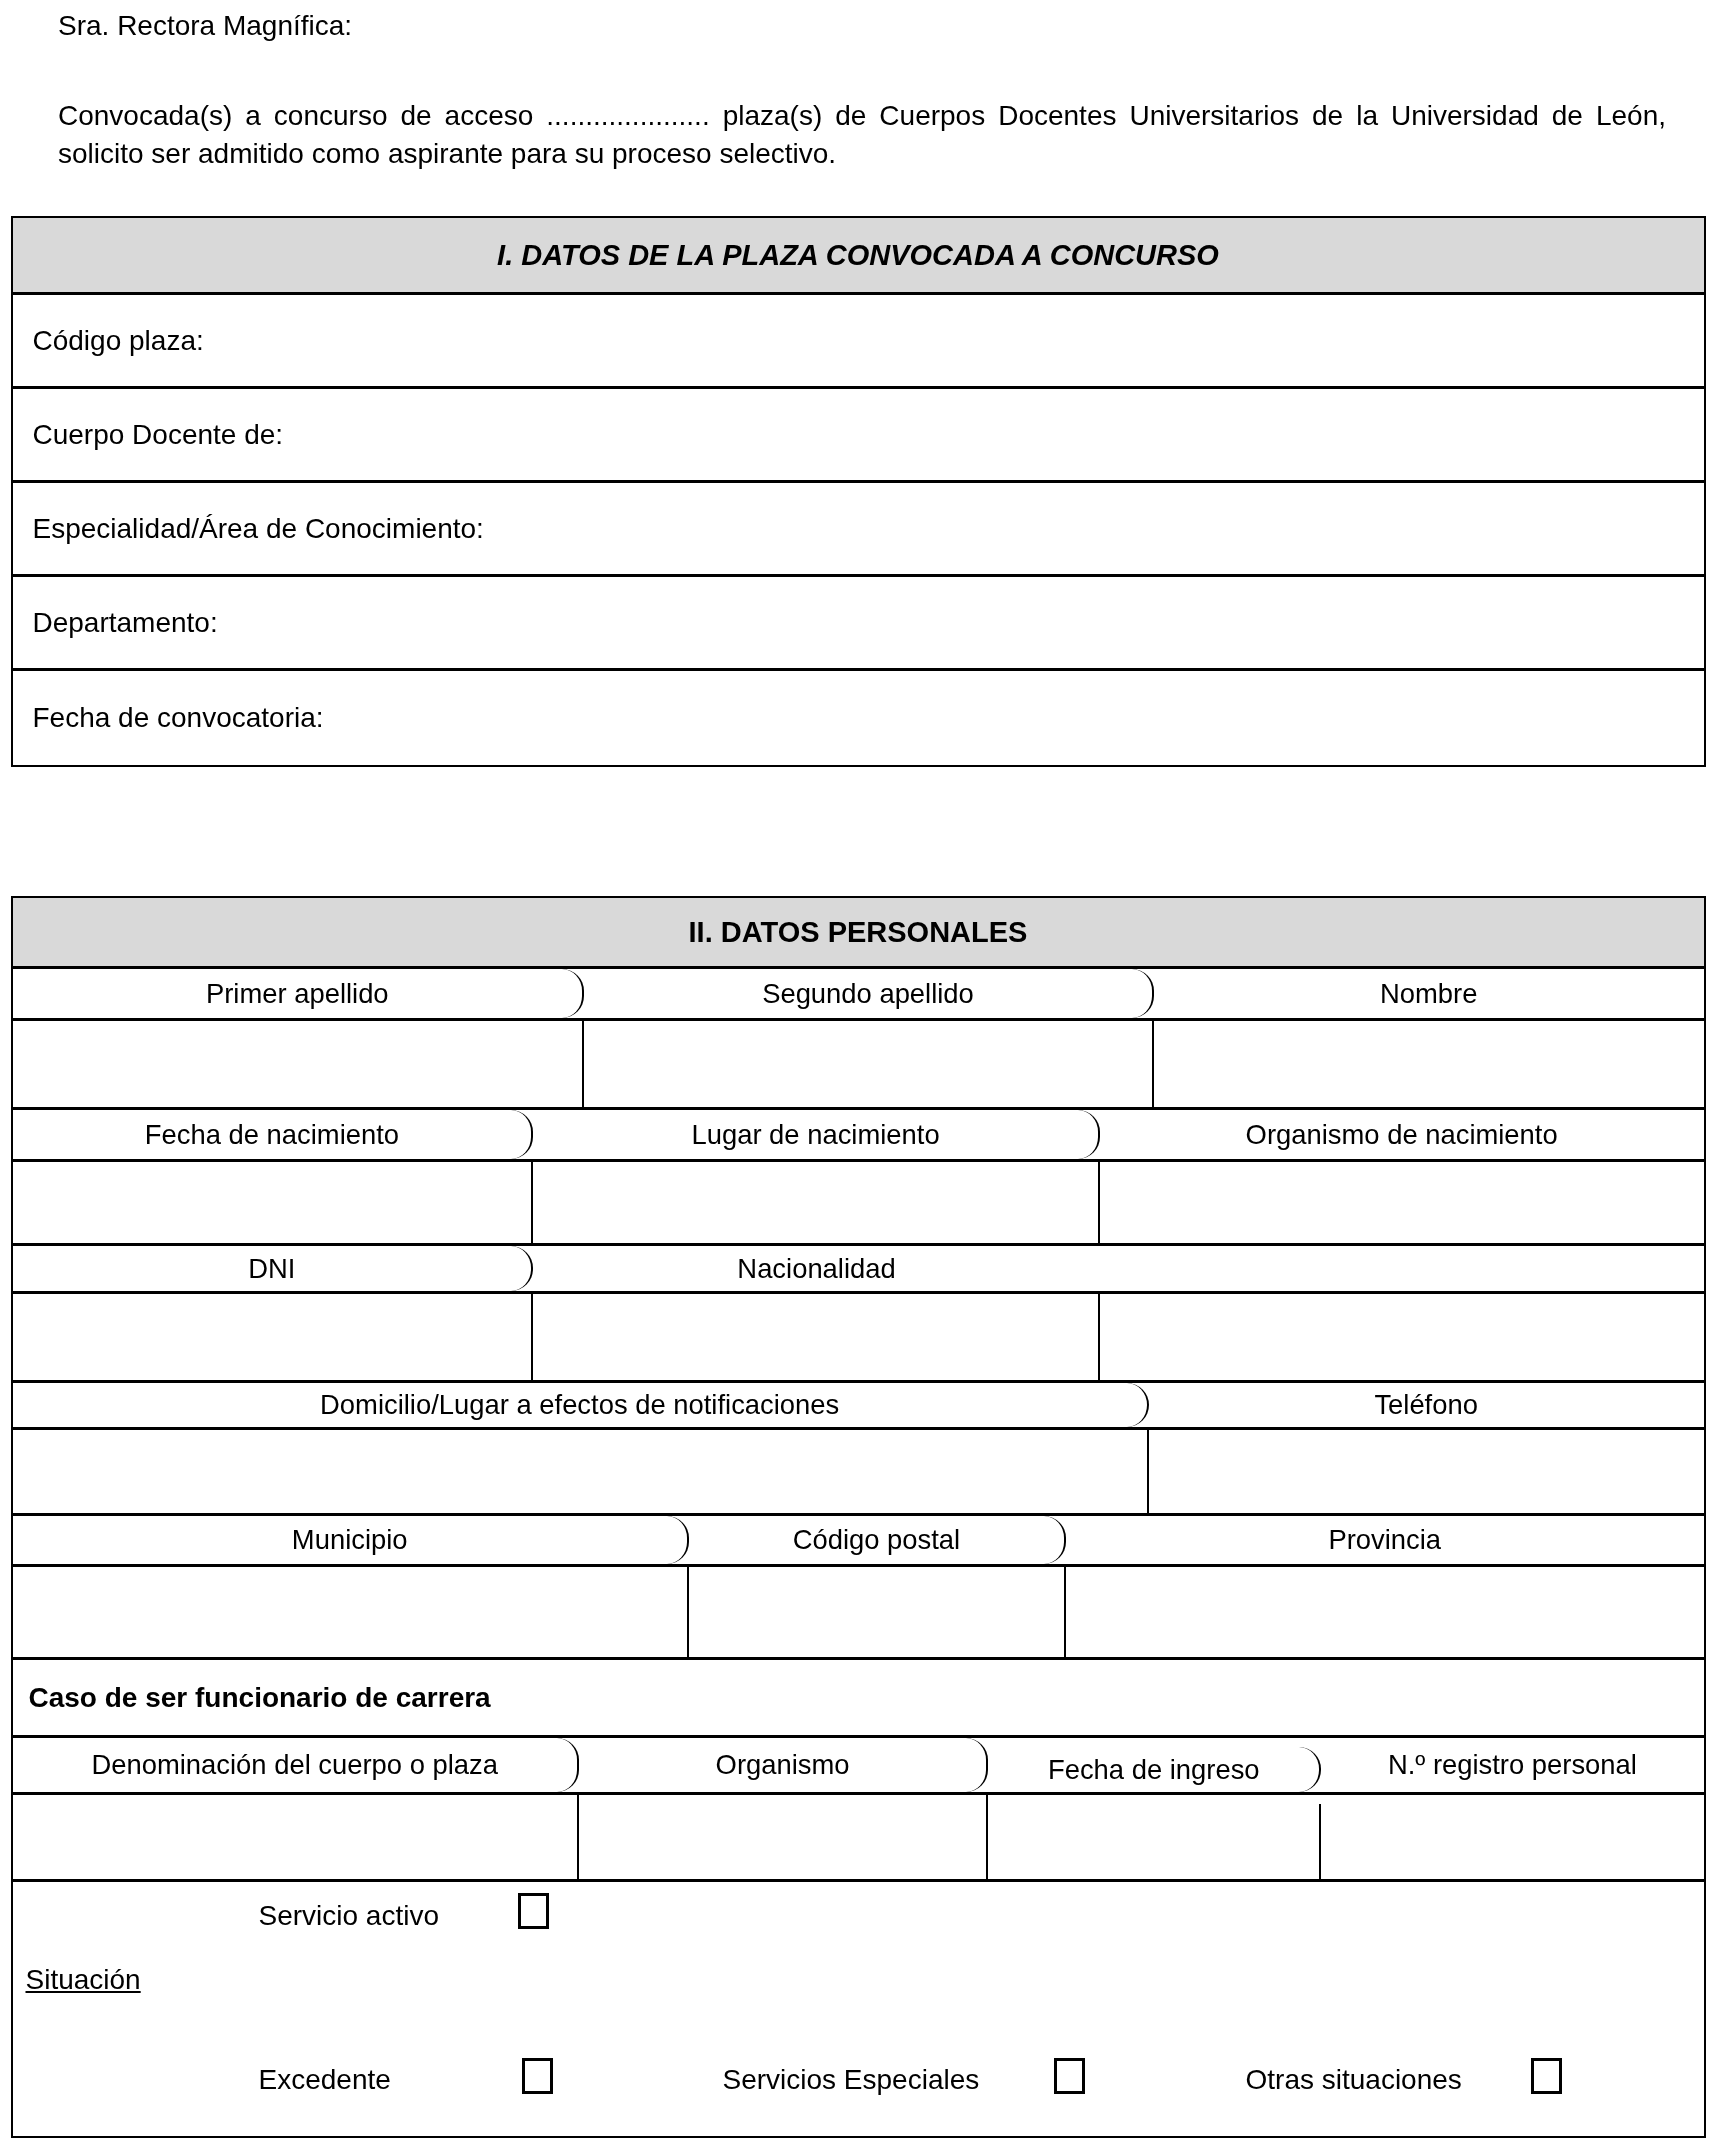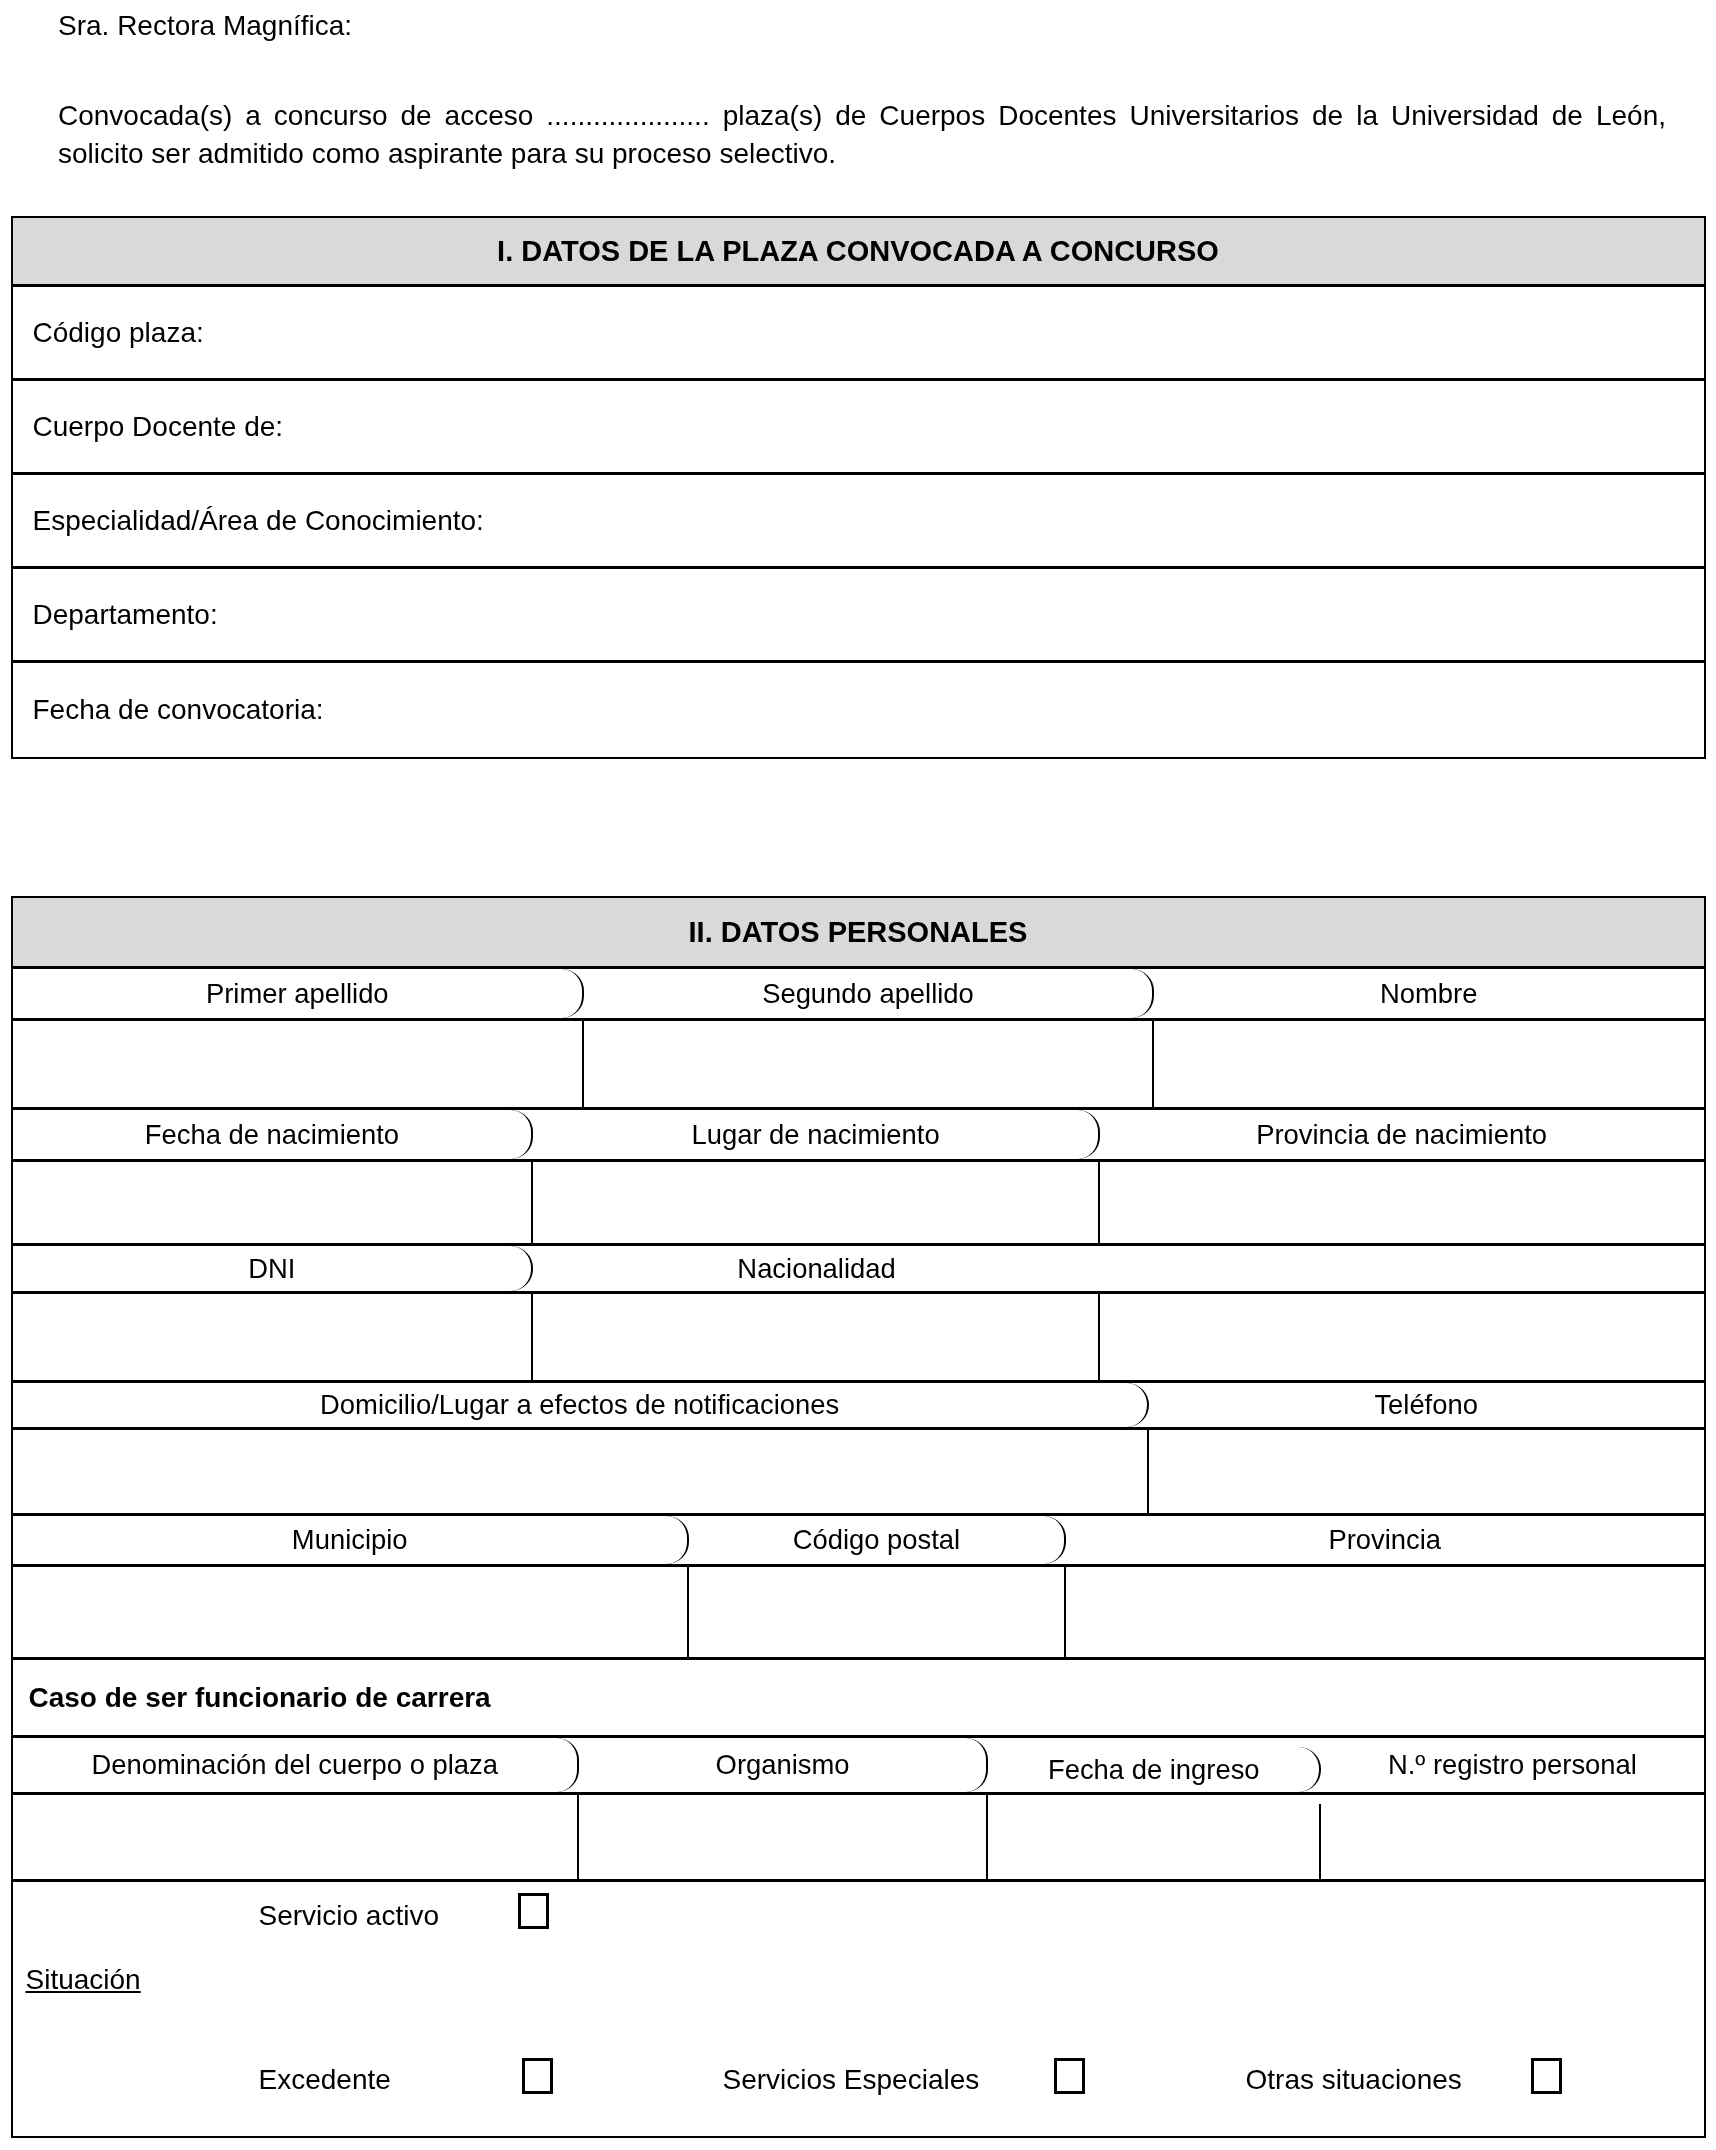--- a/index.html
+++ b/index.html
@@ -21,21 +21,21 @@
   .cell{box-sizing:border-box;border-right:2.4px solid #000;display:flex;align-items:center;min-width:0;}
   .cell:last-child{border-right:none;}
 
   .hdr{background:#d9d9d9;justify-content:center;font-weight:bold;font-size:29px;}
   .lab-left{padding-left:20px;font-size:28px;}
   .lab-center{justify-content:center;text-align:center;font-size:27.4px;border-radius:22px;}
   .bold{font-weight:bold;}
 
   
   .t1 .trow{height:94px;}
-  .t1 .trow.head{height:69px;}
+  .t1 .trow.head{height:77px;font-style:italic;}
   .t1 .w50a{width:50.4%;}
   .t1 .w50b{width:49.6%;}
 
   
   .r-head{height:71px;}
   .r-lbl{height:52px;}
   .r-lbl-s{height:48px;}
   .r-lbl-d{height:47px;}
   .r-lbl-m{height:51px;}
   .r-lbl-den{height:57px;}
@@ -109,21 +109,21 @@
   </div>
   <div class="trow r-in">
     <div class="cell a1"></div>
     <div class="cell a2"></div>
     <div class="cell a3"></div>
   </div>
 
   <div class="trow r-lbl">
     <div class="cell lab-center n1">Fecha de nacimiento</div>
     <div class="cell lab-center n2">Lugar de nacimiento</div>
-    <div class="cell lab-center n3">Provincia de nacimiento</div>
+    <div class="cell lab-center n3">Organismo de nacimiento</div>
   </div>
   <div class="trow r-in-n">
     <div class="cell n1"></div>
     <div class="cell n2"></div>
     <div class="cell n3"></div>
   </div>
 
   <div class="trow r-lbl-s">
     <div class="cell lab-center n1">DNI</div>
     <div class="cell lab-center n2">Nacionalidad</div>

